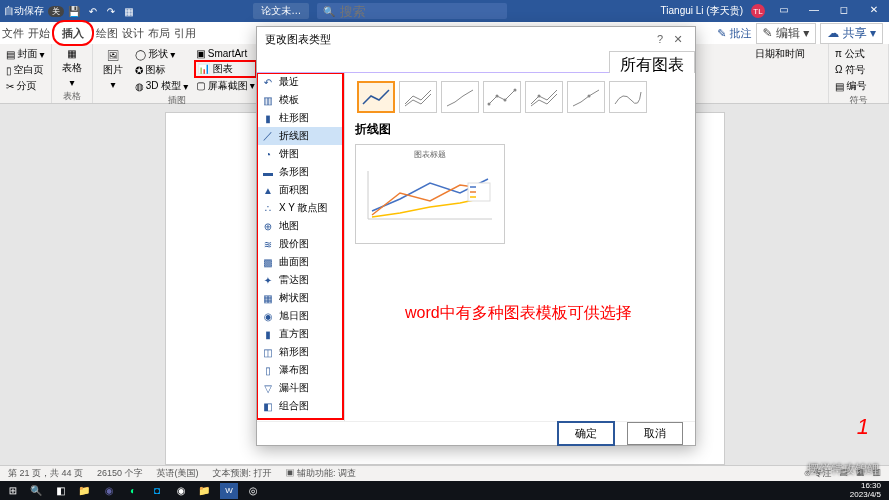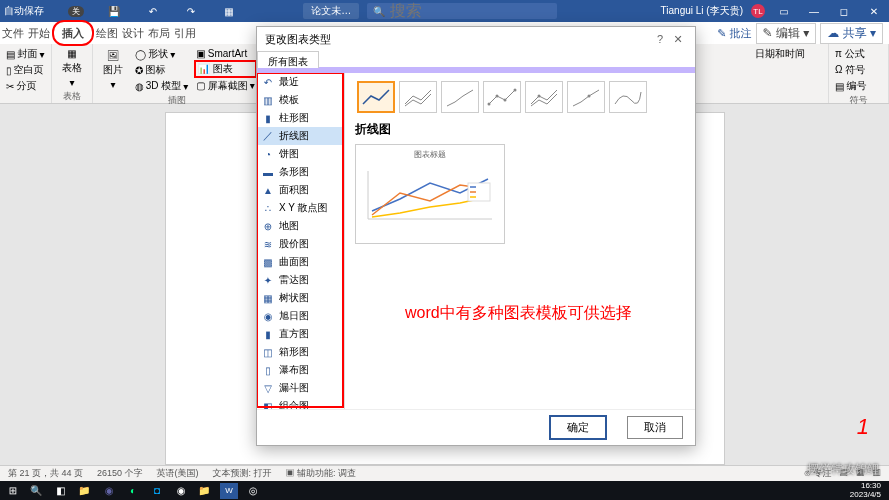--- a/index.html
+++ b/index.html
@@ -1,26 +1,26 @@
 <!DOCTYPE html>
 <html><head>
 <meta charset="utf-8">
 <style>
 * { box-sizing: border-box; margin: 0; padding: 0; font-family: "Microsoft YaHei", sans-serif; }
 body { width: 889px; height: 500px; background: #f0f0f0; overflow: hidden; position: relative; }
 
 
 .titlebar { height: 22px; background: #2b579a; color: #fff; display: flex; align-items: center; font-size: 10px; padding: 0 4px; }
-.tb-left { display: flex; align-items: center; gap: 24px; }
+.tb-left { display: flex; align-items: center; gap: 4px; }
 .tb-icon { width: 14px; height: 14px; display: inline-flex; align-items: center; justify-content: center; }
 .tb-center { flex: 1; display: flex; align-items: center; justify-content: center; gap: 8px; }
 .tb-doc { background: rgba(255,255,255,0.12); padding: 1px 8px; border-radius: 2px; }
 .tb-search { width: 190px; height: 16px; background: #3f67a9; display: flex; align-items: center; padding: 0 6px; gap: 4px; border-radius: 2px; }
-.tb-search input { background: none; border: none; color: #cdd; font-size: 16px; flex: 1; outline: none; }
-.tb-right { display: flex; align-items: center; gap: 8px; margin-left: 36px; }
+.tb-search input { background: none; border: none; color: #cdd; font-size: 13px; flex: 1; outline: none; }
+.tb-right { display: flex; gap: 8px; margin-left: 36px; }
 .avatar { width: 14px; height: 14px; border-radius: 50%; background: #d35; display: inline-flex; align-items: center; justify-content: center; font-size: 8px; }
 .win-btn { width: 22px; text-align: center; }
 
 
 .ribbon-tabs { height: 22px; background: #fff; display: flex; align-items: center; font-size: 11px; color: #444; position: relative; }
 .rtab { padding: 0 2px; line-height: 22px; }
 .rtab.active { font-weight: bold; border-bottom: 2px solid #2b579a; border-radius: 12px; }
 .rtab.highlight { border: 2px solid red; padding: 0 8px; }
 .rtab-right { position: absolute; right: 6px; display: flex; gap: 4px; align-items: center; }
 .rtab-right .btn { font-size: 12px; padding: 1px 6px; border: 1px solid #ccc; }
@@ -36,38 +36,38 @@
 
 
 .doc-area { position: absolute; top: 104px; left: 0; right: 0; bottom: 35px; background: #e6e6e6; display: flex; justify-content: center; }
 .doc-page { width: 560px; background: #fff; margin-top: 8px; border: 1px solid #ccc; position: relative; padding-top: 12px; }
 
 
 .dialog { position: absolute; left: 256px; top: 26px; width: 440px; height: 420px; background: #fff; border: 1px solid #aaa; box-shadow: 0 4px 16px rgba(0,0,0,0.3); z-index: 50; display: flex; flex-direction: column; }
 .dlg-title { height: 24px; display: flex; align-items: center; padding: 0 8px; font-size: 11px; }
 .dlg-title-txt { flex: 1; }
 .dlg-close, .dlg-help { width: 18px; text-align: center; color: #666; cursor: pointer; }
-.dlg-tabs { height: 22px; border-bottom: 6px solid #c4b5fd; display: flex; font-size: 10px; }
+.dlg-tabs { height: 22px; border-bottom: 1px solid #c4b5fd; display: flex; font-size: 16px; justify-content: flex-end; }
 .dlg-tab { padding: 3px 10px; border: 1px solid #ccc; border-bottom: none; background: #fff; margin-bottom: -1px; }
 .dlg-body { flex: 1; display: flex; overflow: hidden; }
 .dlg-left { width: 88px; border-right: 1px solid #ddd; overflow: auto; font-size: 10px; position: relative; }
 .dlg-left-red { position: absolute; left: -1px; top: -1px; width: 88px; height: 100%; border: 2px solid red; pointer-events: none; }
 .cat-item { display: flex; align-items: center; gap: 4px; padding: 2px 4px; }
 .cat-item.sel { background: #cde2f7; }
 .cat-icon { width: 14px; height: 14px; color: #2b579a; display: inline-flex; align-items: center; justify-content: center; }
 .dlg-right { flex: 1; display: flex; flex-direction: column; padding: 4px 8px; position: relative; }
 .chart-types { display: flex; gap: 4px; padding: 4px; }
 .ctype { width: 38px; height: 32px; border: 1px solid #ccc; display: flex; align-items: center; justify-content: center; }
 .ctype.sel { border: 2px solid #f7941d; background: #fff3e0; }
 .chart-name { font-size: 12px; padding: 4px 2px; font-weight: bold; }
 .chart-preview { width: 150px; height: 100px; border: 1px solid #ccc; margin: 2px; padding: 4px; font-size: 8px; }
 .preview-title { text-align: center; font-size: 8px; color: #666; }
 .preview-plot { width: 100%; height: 70px; position: relative; }
 .annotation { color: #ff0000; font-size: 16px; position: absolute; left: 60px; top: 230px; }
-.dlg-buttons { height: 36px; display: flex; justify-content: flex-end; align-items: center; gap: 20px; padding: 0 12px; border-top: 1px solid #eee; }
+.dlg-buttons { height: 24px; display: flex; justify-content: flex-end; align-items: center; gap: 12px; padding: 0 12px; border-top: 1px solid #eee; }
 .dlg-btn { padding: 3px 16px; font-size: 11px; border: 1px solid #888; background: #fff; }
 .dlg-btn.primary { border: 2px solid #2b579a; }
 
 
 .statusbar { position: absolute; bottom: 19px; left: 0; right: 0; height: 16px; background: #f3f2f1; border-top: 1px solid #ccc; display: flex; align-items: center; font-size: 9px; color: #555; padding: 0 8px; gap: 14px; }
 .sb-right { margin-left: auto; display: flex; gap: 8px; }
 
 
 .taskbar { position: absolute; bottom: 0; left: 0; right: 0; height: 19px; background: #101318; display: flex; align-items: center; padding: 0 4px; gap: 6px; }
 .tb-item { width: 18px; height: 16px; display: flex; align-items: center; justify-content: center; color: #fff; font-size: 10px; }

